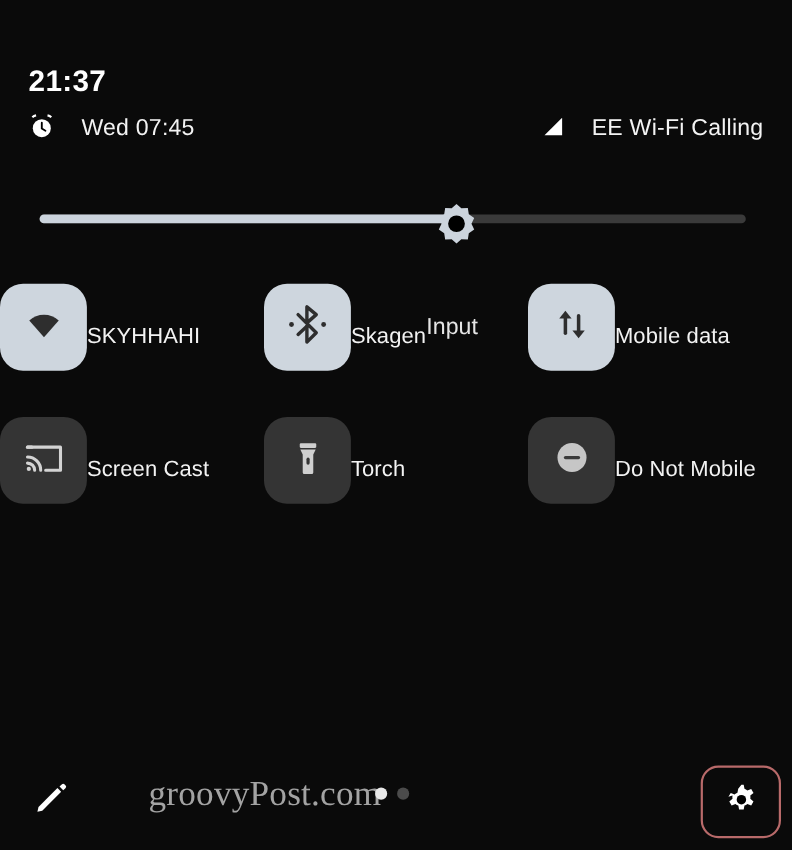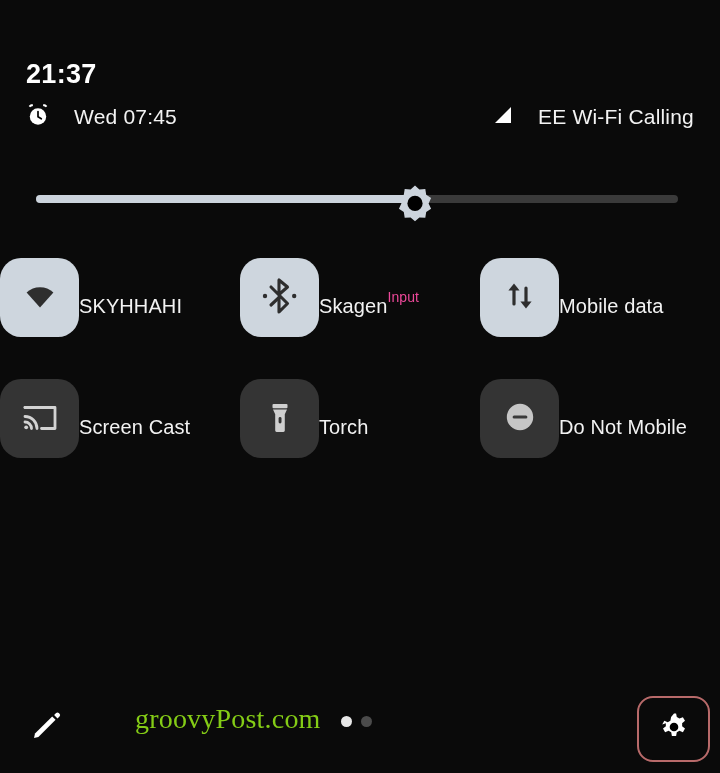--- a/index.html
+++ b/index.html
@@ -123,22 +123,22 @@
   .tile-icon-box.off { background: #343434; }
   .tile-label {
     margin-top: 18px;
     font-size: 20px;
     color: #f2f2f2;
     text-align: center;
     line-height: 1.28;
     letter-spacing: 0.1px;
   }
   .tile-sublabel {
-    font-size: 14px;
-    color: #ec4899;
+    font-size: 21px;
+    color: #e5e5e5;
     text-align: center;
     line-height: 1.3;
     letter-spacing: 0.1px;
   }
 
   
   .footer {
     position: absolute;
     left: 0;
     bottom: 0;
@@ -153,22 +153,22 @@
     height: 48px;
     display: flex;
     align-items: center;
     justify-content: center;
   }
   .watermark {
     position: absolute;
     left: 135px;
     top: 13px;
     font-family: "Liberation Serif", serif;
-    font-size: 28px;
-    color: #84cc16;
+    font-size: 32px;
+    color: #a3a3a3;
     letter-spacing: 0.2px;
   }
   .page-dots {
     position: absolute;
     left: 341px;
     top: 26px;
     display: flex;
     align-items: center;
     gap: 9px;
   }

